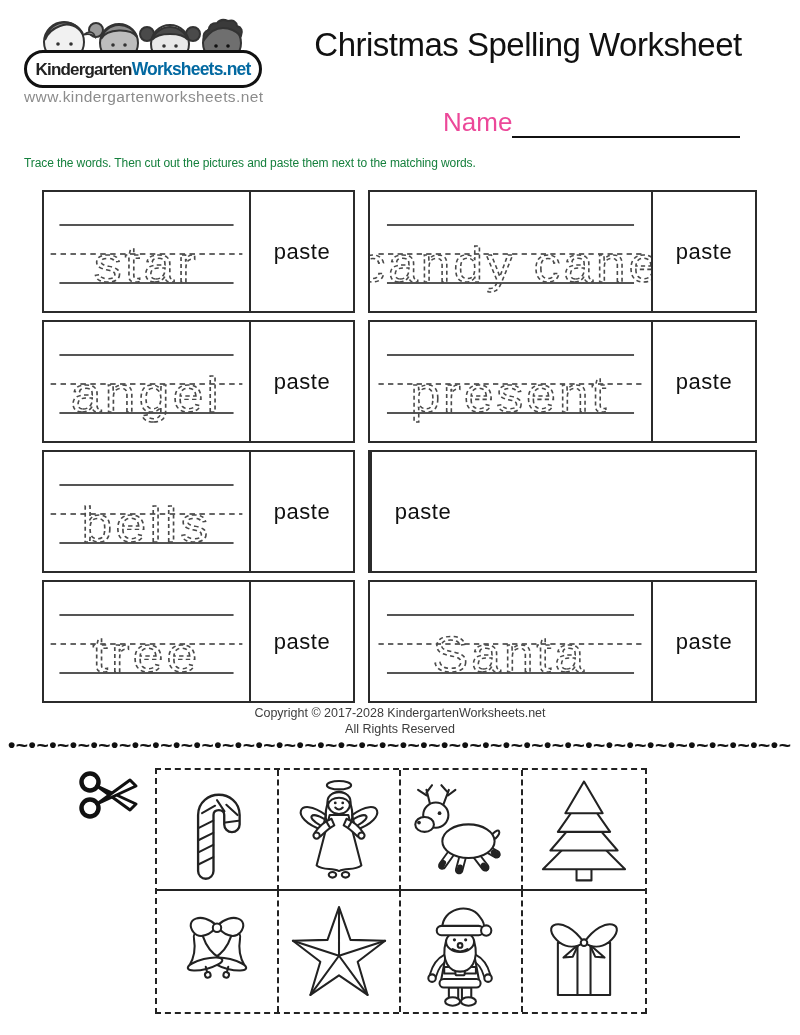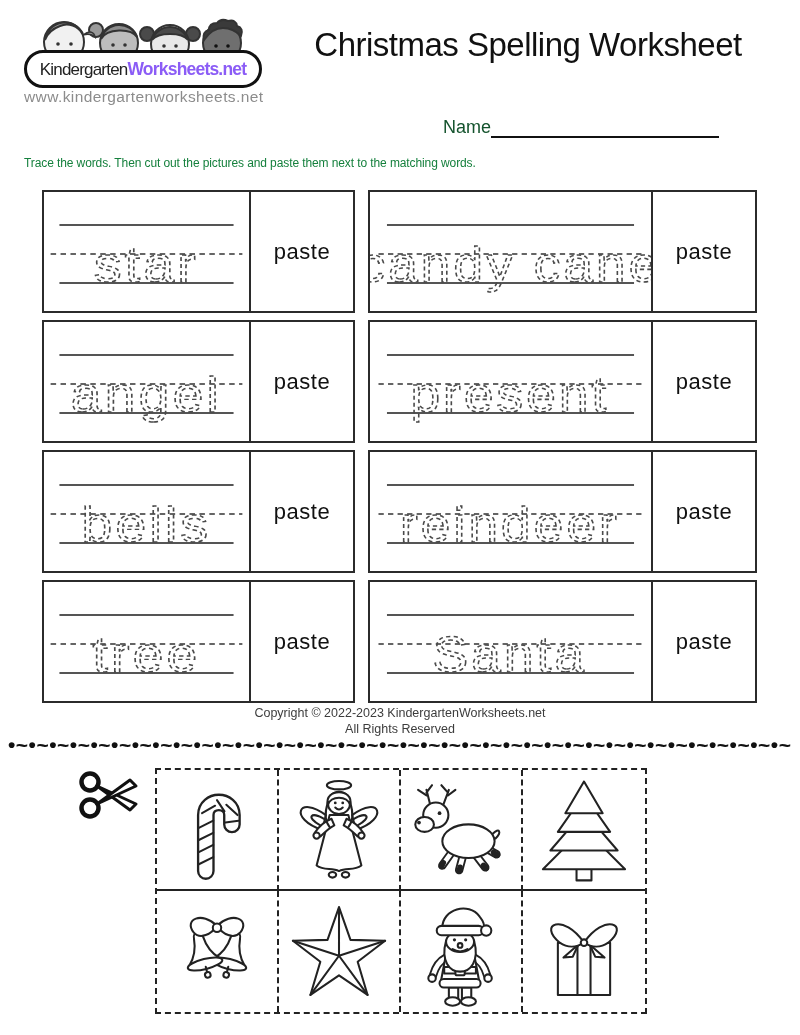--- a/index.html
+++ b/index.html
@@ -11,31 +11,31 @@
   }
 
   
   .logo { position: absolute; left: 24px; top: 8px; width: 238px; }
   .logo-heads { display:block; margin-left: 10px; }
   .logo-badge {
     position: relative; margin-top: -16px; background: #fff;
     border: 3px solid #111; border-radius: 22px; padding: 6px 4px 5px;
     text-align: center; white-space: nowrap; z-index: 2;
   }
-  .badge-reg  { font-size: 17px; font-weight: 400; letter-spacing: -0.8px; color: #222; }
-  .badge-bold { font-size: 17.5px; font-weight: 800; letter-spacing: -0.8px; color: #8b5cf6; }
+  .badge-reg  { font-size: 17px; font-weight: 700; letter-spacing: -0.8px; color: #222; }
+  .badge-bold { font-size: 17.5px; font-weight: 800; letter-spacing: -0.8px; color: #0369a1; }
   .website { font-size: 15.5px; color: #8c8c8c; letter-spacing: 0.4px; }
 
   
   .title {
     position: absolute; left: 262px; top: 26px; width: 532px; text-align: center;
     font-size: 33px; font-weight: 400; color: #111; letter-spacing: -0.5px;
   }
   .name-row { position: absolute; left: 443px; top: 106px; display: flex; align-items: flex-end; }
-  .name-label { font-size: 18px; color: #14532d; }
+  .name-label { font-size: 26px; color: #ec4899; }
   .name-line { width: 228px; height: 32px; border-bottom: 2px solid #111; }
 
   .instruction {
     position: absolute; left: 24px; top: 156px; width: 766px;
     font-size: 12px; color: #15803d; letter-spacing: -0.1px; white-space: nowrap;
   }
 
   
   .word-grid {
     position: absolute; left: 42px; top: 190px;
@@ -198,28 +198,20 @@
           <line class="guide-solid" x1="14" y1="91" x2="172" y2="91"></line>
           <text class="trace-word" x="93" y="90">bells</text>
         </svg>
       </div>
       <div class="paste-cell">
         <span class="paste-label">paste</span>
       </div>
     </div>
 
     <div class="word-box wide">
-      <div class="trace-cell">
-        <svg class="trace-svg" viewBox="0 0 265 119" preserveAspectRatio="none">
-          <line class="guide-solid" x1="16" y1="33" x2="249" y2="33"></line>
-          <line class="guide-dashed" x1="8" y1="62" x2="257" y2="62"></line>
-          <line class="guide-solid" x1="16" y1="91" x2="249" y2="91"></line>
-          <text class="trace-word" x="132" y="90">reindeer</text>
-        </svg>
-      </div>
       <div class="paste-cell">
         <span class="paste-label">paste</span>
       </div>
     </div>
 
     <div class="word-box narrow">
       <div class="trace-cell">
         <svg class="trace-svg" viewBox="0 0 186 119" preserveAspectRatio="none">
           <line class="guide-solid" x1="14" y1="33" x2="172" y2="33"></line>
           <line class="guide-dashed" x1="6" y1="62" x2="180" y2="62"></line>
@@ -241,21 +233,21 @@
           <text class="trace-word" x="132" y="90">Santa</text>
         </svg>
       </div>
       <div class="paste-cell">
         <span class="paste-label">paste</span>
       </div>
     </div>
   </div>
 
   <div class="copyright">
-    <div>Copyright © 2022-2023 KindergartenWorksheets.net</div>
+    <div>Copyright © 2017-2028 KindergartenWorksheets.net</div>
     <div>All Rights Reserved</div>
   </div>
 
   <div class="separator">•~•~•~•~•~•~•~•~•~•~•~•~•~•~•~•~•~•~•~•~•~•~•~•~•~•~•~•~•~•~•~•~•~•~•~•~•~•~•~•~</div>
 
   <svg class="scissors" width="64" height="70" viewBox="0 0 64 70">
     <circle cx="14" cy="22" r="8.5" fill="none" stroke="#111" stroke-width="4.5"></circle>
     <circle cx="14" cy="48" r="8.5" fill="none" stroke="#111" stroke-width="4.5"></circle>
     <polygon points="21,26 60,44 54,50" fill="#fff" stroke="#111" stroke-width="3" stroke-linejoin="round"></polygon>
     <polygon points="21,44 60,26 54,20" fill="#fff" stroke="#111" stroke-width="3" stroke-linejoin="round"></polygon>

